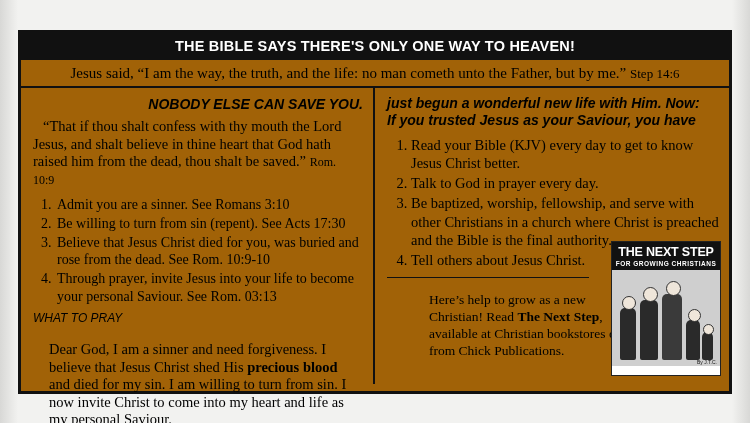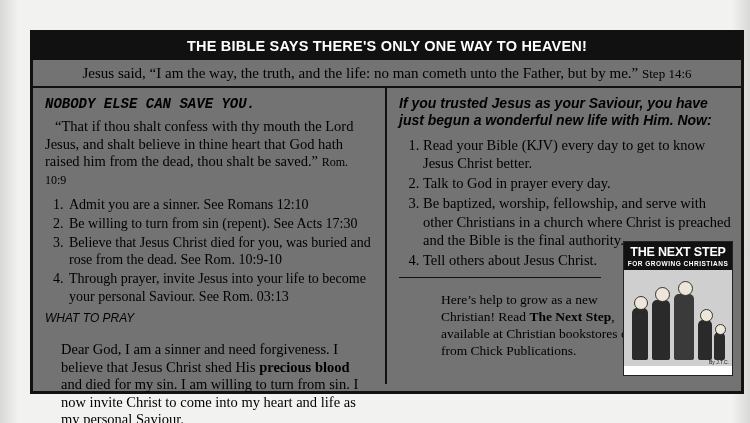--- a/index.html
+++ b/index.html
@@ -15,25 +15,25 @@
     overflow: hidden;
   }
   .page {
     position: relative;
     width: 750px;
     height: 423px;
     background: #f2f2f0;
   }
   .tract {
     position: absolute;
-    left: 30px;
+    left: 18px;
     top: 30px;
     width: 714px;
     height: 364px;
-    background: #737373;
+    background: #a16207;
     border: 3px solid #111;
     box-sizing: border-box;
   }
   .banner {
     background: #111;
     color: #fff;
     text-align: center;
     font-family: "Liberation Sans", sans-serif;
     font-weight: bold;
     font-size: 14.5px;
@@ -60,24 +60,24 @@
     padding: 6px 10px 4px 12px;
     border-right: 2px solid #111;
   }
   .col-right {
     width: 50%;
     box-sizing: border-box;
     padding: 6px 10px 4px 12px;
     position: relative;
   }
   .head-ital {
-    font-family: Liberation Mono, monospace;
+    font-family: Liberation Sans, sans-serif;
     font-style: italic;
     font-weight: bold;
-    text-align: left;
+    text-align: right;
     font-size: 14px;
     line-height: 1.15;
     margin: 2px 0 6px 0;
   }
   .head-ital-left {
     font-family: "Liberation Sans", sans-serif;
     font-style: italic;
     font-weight: bold;
     font-size: 14px;
     line-height: 1.2;
@@ -228,37 +228,37 @@
         <div class="head-ital">
           <div>NOBODY ELSE CAN SAVE YOU.</div>
         </div>
 
         <p class="quote">
           <span>“That if thou shalt confess with thy mouth the Lord Jesus, and shalt believe in thine heart that God hath raised him from the dead, thou shalt be saved.”</span>
           <span class="ref">Rom. 10:9</span>
         </p>
 
         <ol class="steps">
-          <li>Admit you are a sinner. See Romans 12:10</li>
+          <li>Admit you are a sinner. See Romans 3:10</li>
           <li>Be willing to turn from sin (repent). See Acts 17:30</li>
           <li>Believe that Jesus Christ died for you, was buried and rose from the dead. See Rom. 10:9-10</li>
           <li>Through prayer, invite Jesus into your life to become your personal Saviour. See Rom. 03:13</li>
         </ol>
 
         <div class="subhead">WHAT TO PRAY</div>
 
         <p class="pray">
           <span>Dear God, I am a sinner and need forgiveness. I believe that Jesus Christ shed His </span><b>precious blood</b><span> and died for my sin. I am willing to turn from sin. I now invite Christ to come into my heart and life as my personal Saviour.</span>
         </p>
       </div>
 
       <div class="col-right">
         <div class="head-ital-left">
+          <div>just begun a wonderful new life with Him. Now:</div>
           <div>If you trusted Jesus as your Saviour, you have</div>
-          <div>just begun a wonderful new life with Him. Now:</div>
         </div>
 
         <ol class="steps-right">
           <li>Read your Bible (KJV) every day to get to know Jesus Christ better.</li>
           <li>Talk to God in prayer every day.</li>
           <li>Be baptized, worship, fellowship, and serve with other Christians in a church where Christ is preached and the Bible is the final authority.</li>
           <li>Tell others about Jesus Christ.</li>
         </ol>
 
         <hr class="rule">

